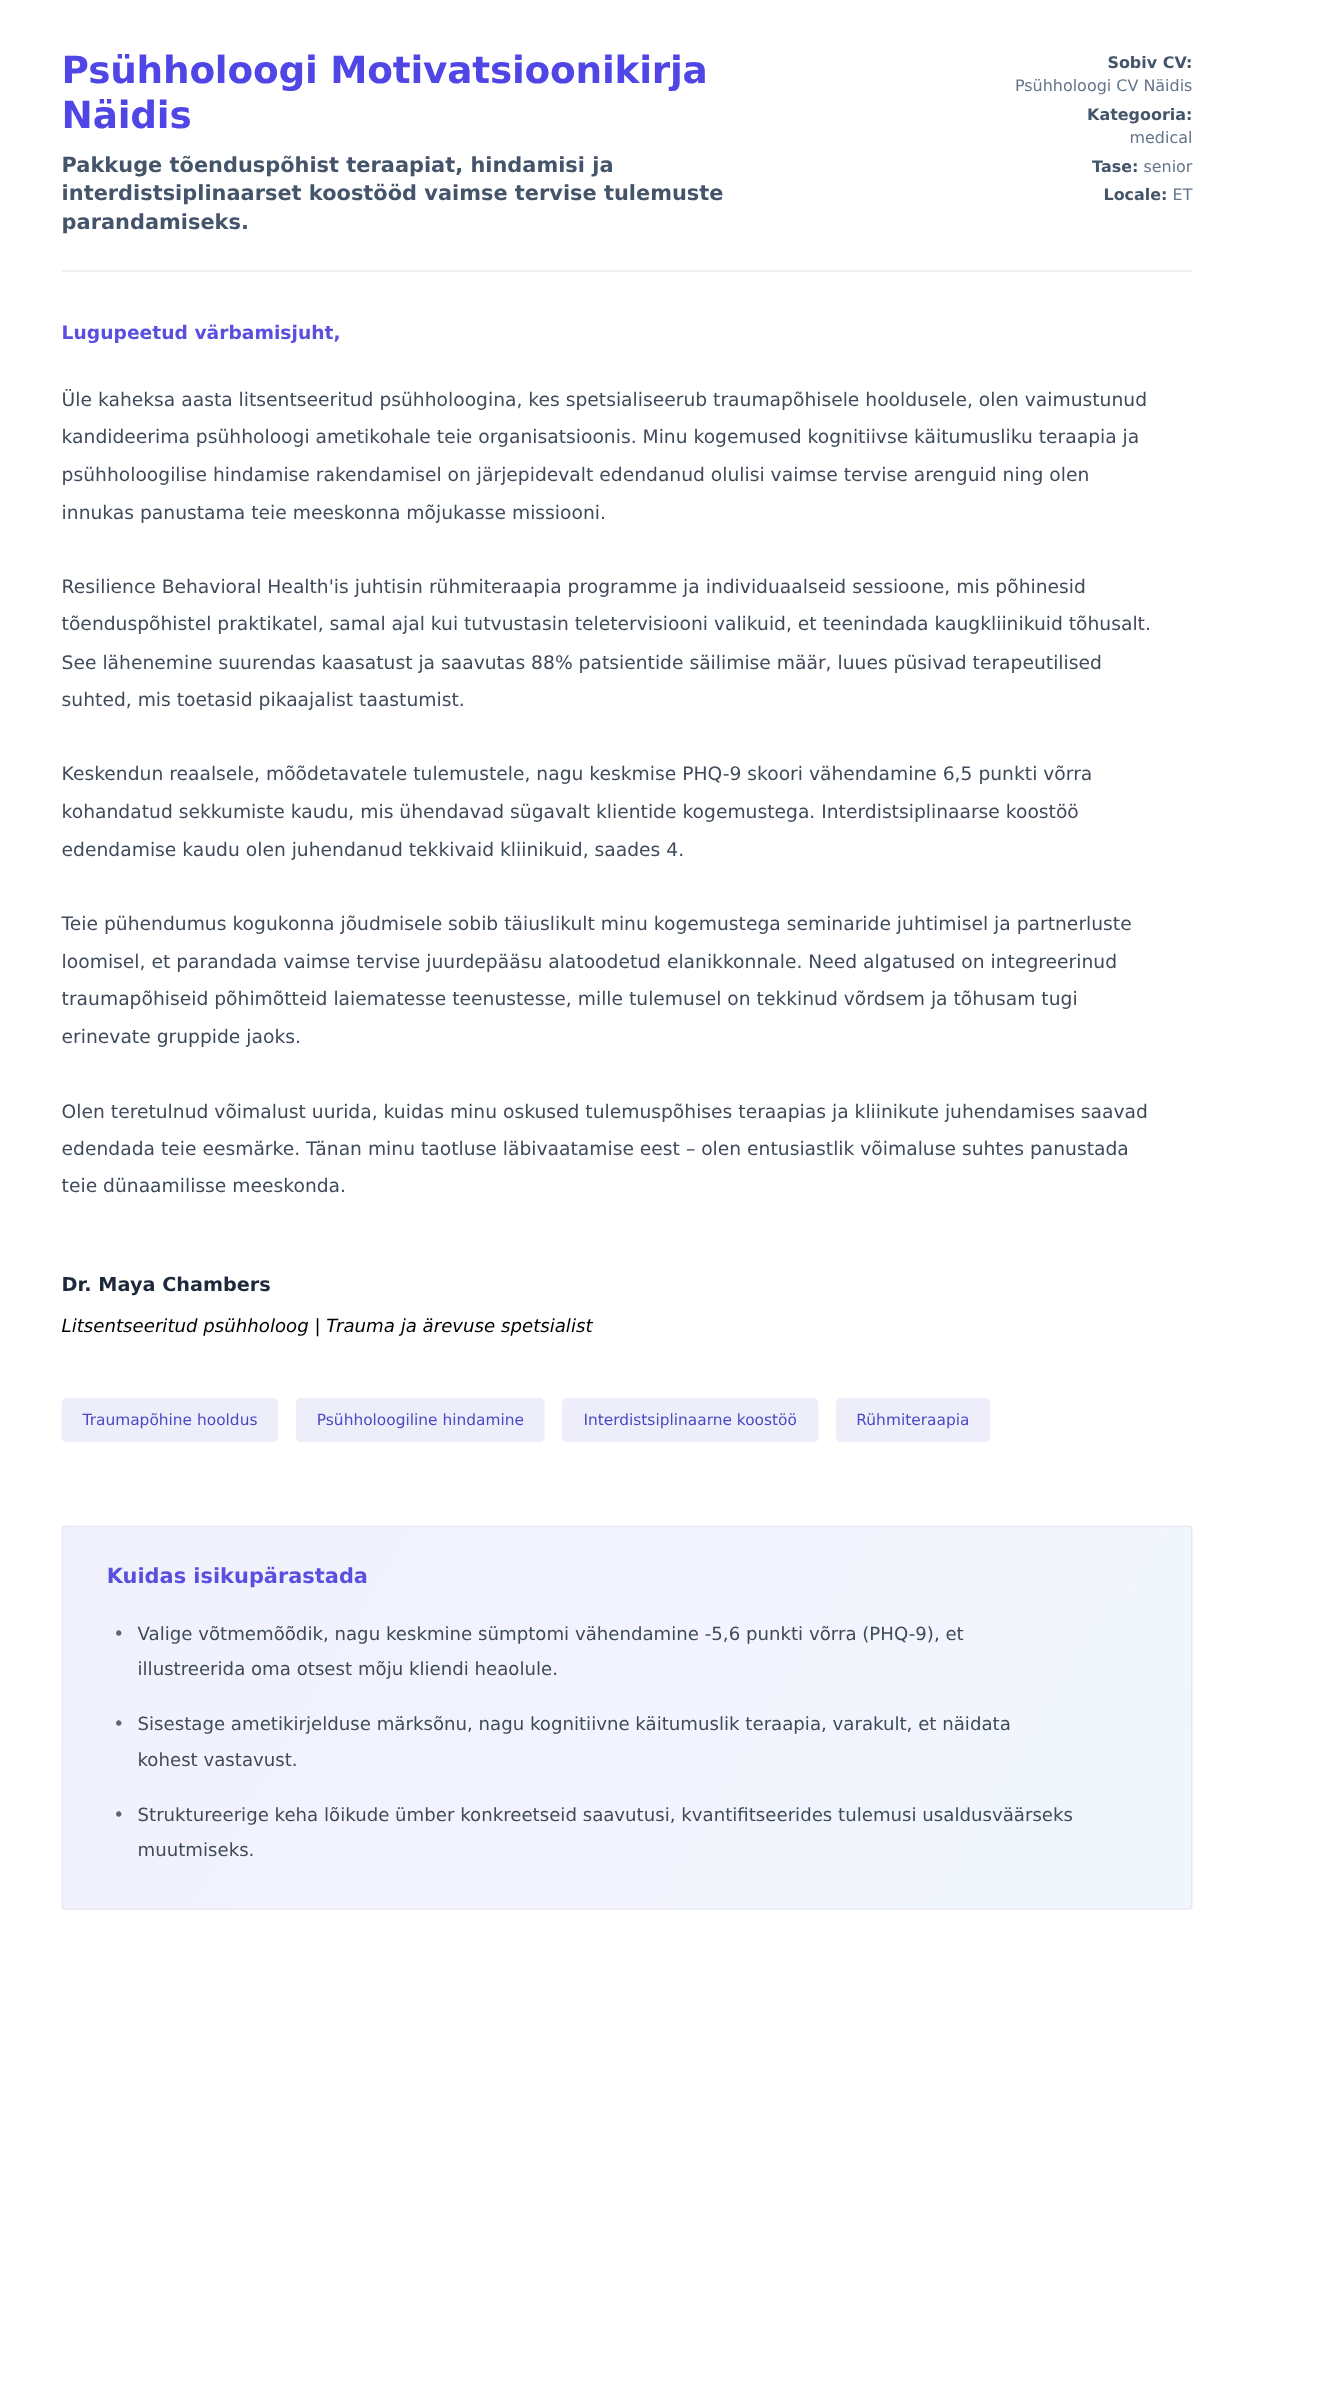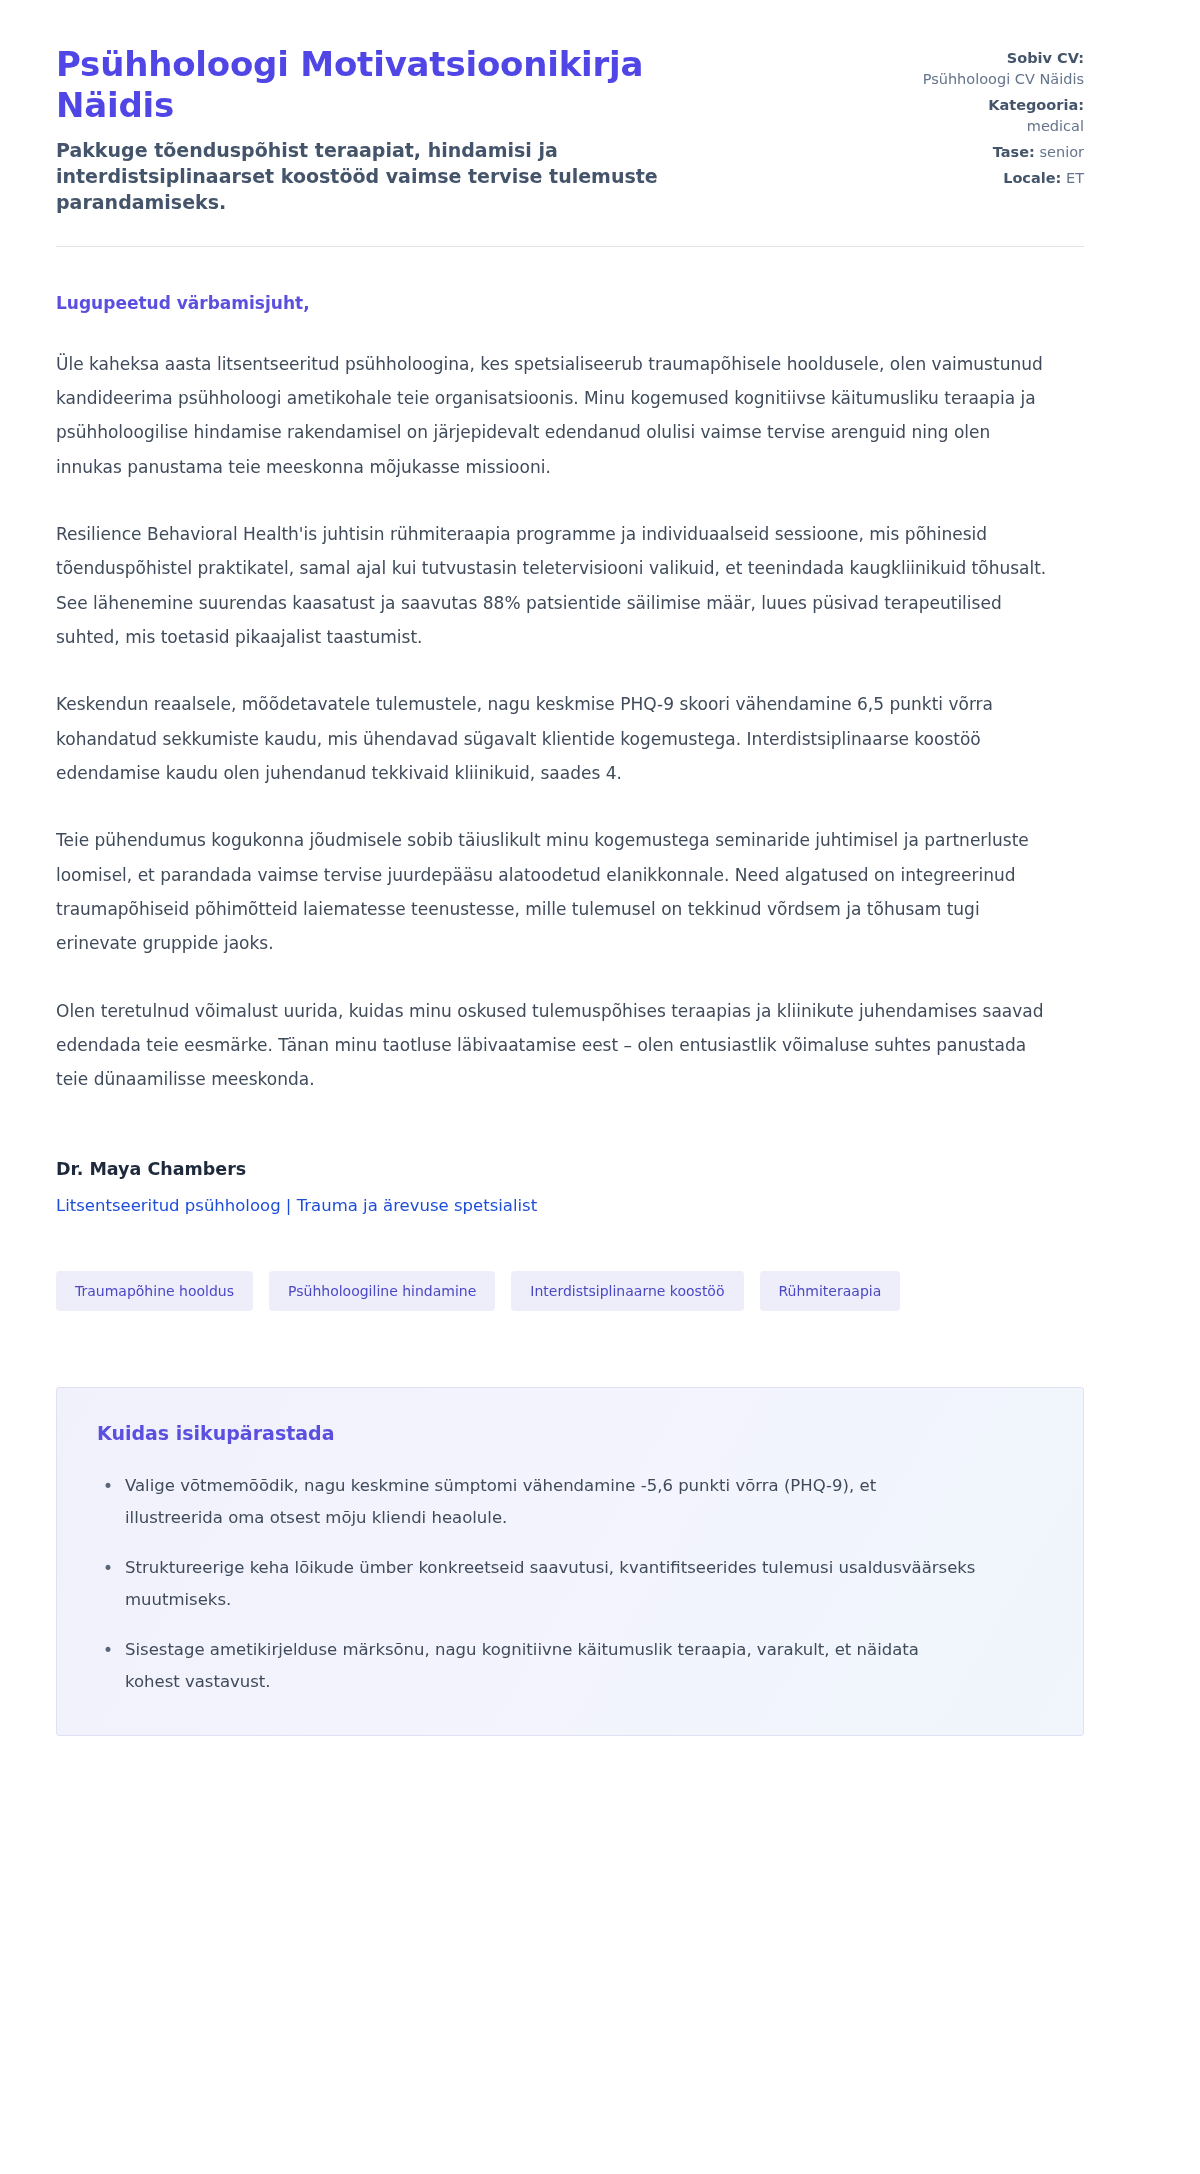--- a/index.html
+++ b/index.html
@@ -79,22 +79,23 @@
   
   .signature { margin-top: 62px; }
   .sign-name {
     font-size: 17.5px;
     font-weight: 700;
     color: #1e293b;
     margin: 0 0 17px 0;
   }
   .sign-title {
     font-size: 16.5px;
-    color: #1d4ed8;
+    color: #000000;
     margin: 0;
+    font-style: italic;
   }
 
   
   .tag-list {
     display: flex;
     flex-wrap: wrap;
     gap: 15px 16px;
     margin-top: 56px;
     max-width: 860px;
   }
@@ -197,18 +198,18 @@
     <span class="tag">Traumapõhine hooldus</span>
     <span class="tag">Psühholoogiline hindamine</span>
     <span class="tag">Interdistsiplinaarne koostöö</span>
     <span class="tag">Rühmiteraapia</span>
   </div>
 
   <div class="callout">
     <h2 class="callout-title">Kuidas isikupärastada</h2>
     <ul class="callout-list">
       <li>Valige võtmemõõdik, nagu keskmine sümptomi vähendamine -5,6 punkti võrra (PHQ-9), et illustreerida oma otsest mõju kliendi heaolule.</li>
+      <li>Sisestage ametikirjelduse märksõnu, nagu kognitiivne käitumuslik teraapia, varakult, et näidata kohest vastavust.</li>
       <li>Struktureerige keha lõikude ümber konkreetseid saavutusi, kvantifitseerides tulemusi usaldusväärseks muutmiseks.</li>
-      <li>Sisestage ametikirjelduse märksõnu, nagu kognitiivne käitumuslik teraapia, varakult, et näidata kohest vastavust.</li>
     </ul>
   </div>
 
 </div>
 
 </body></html>

